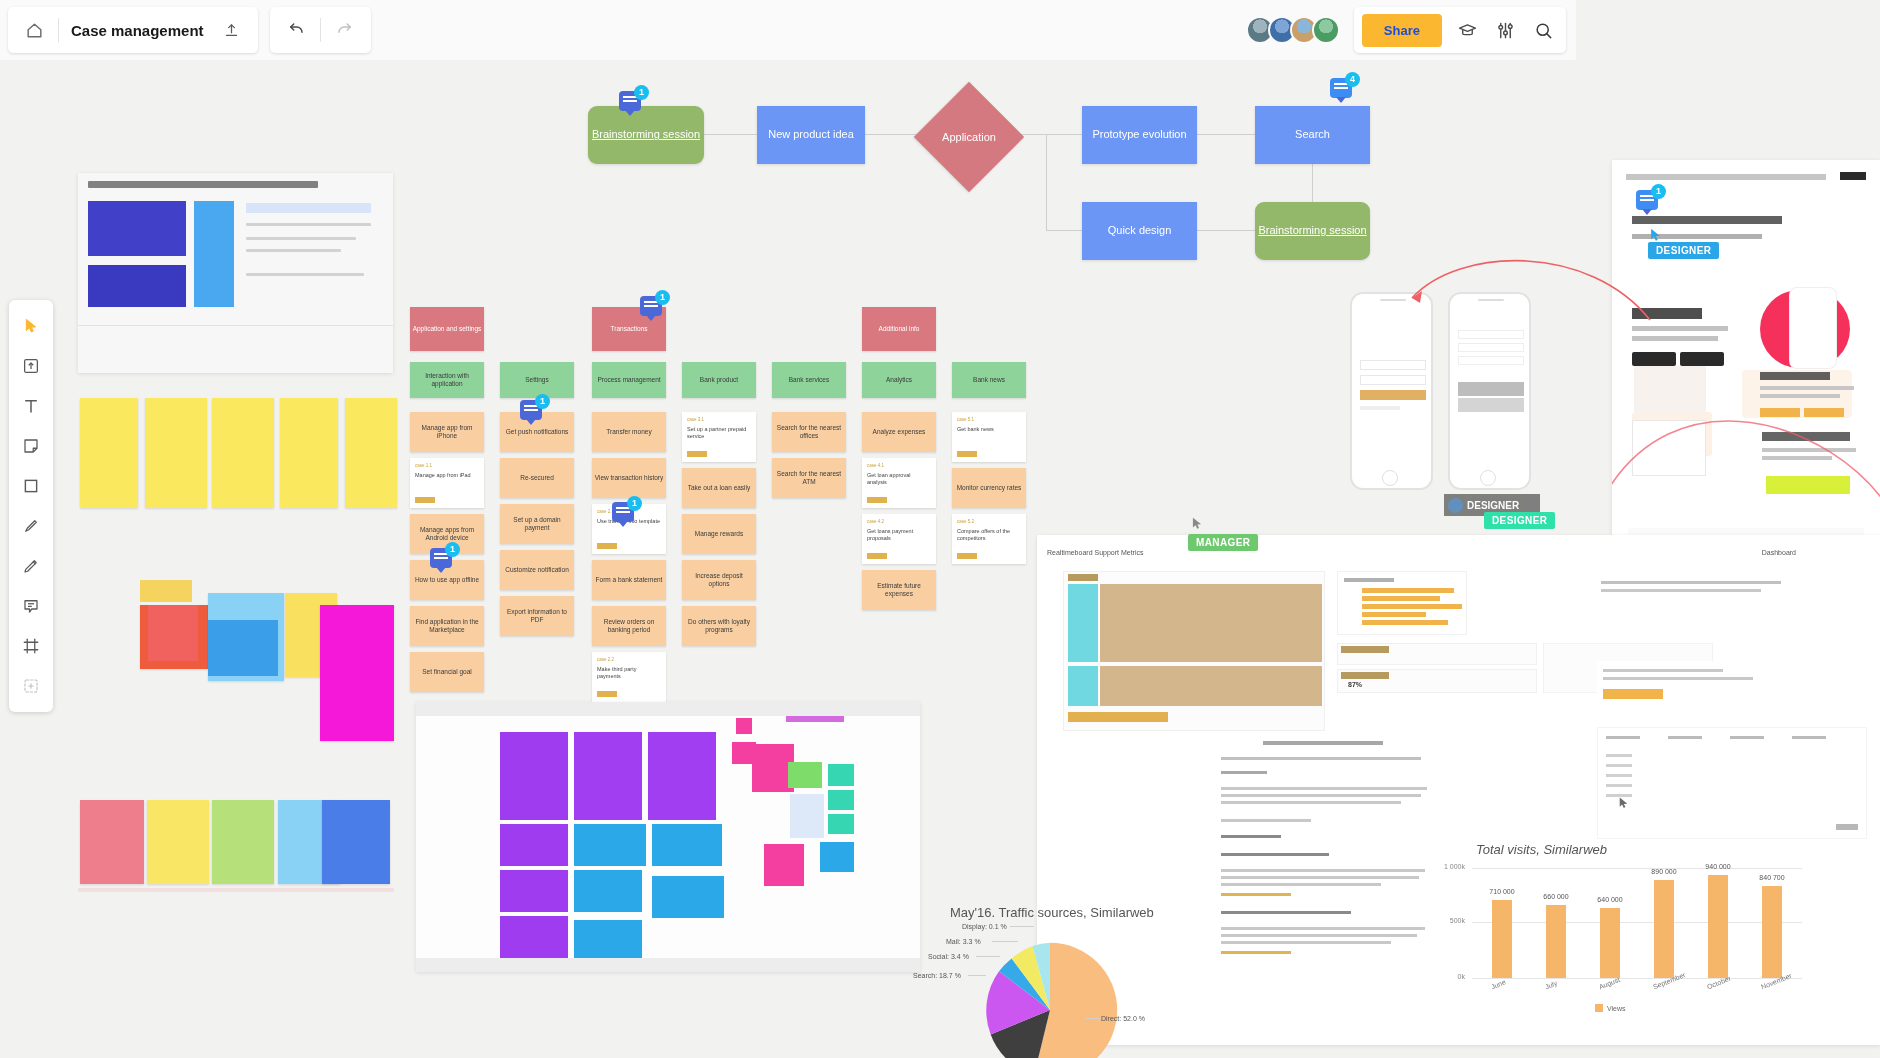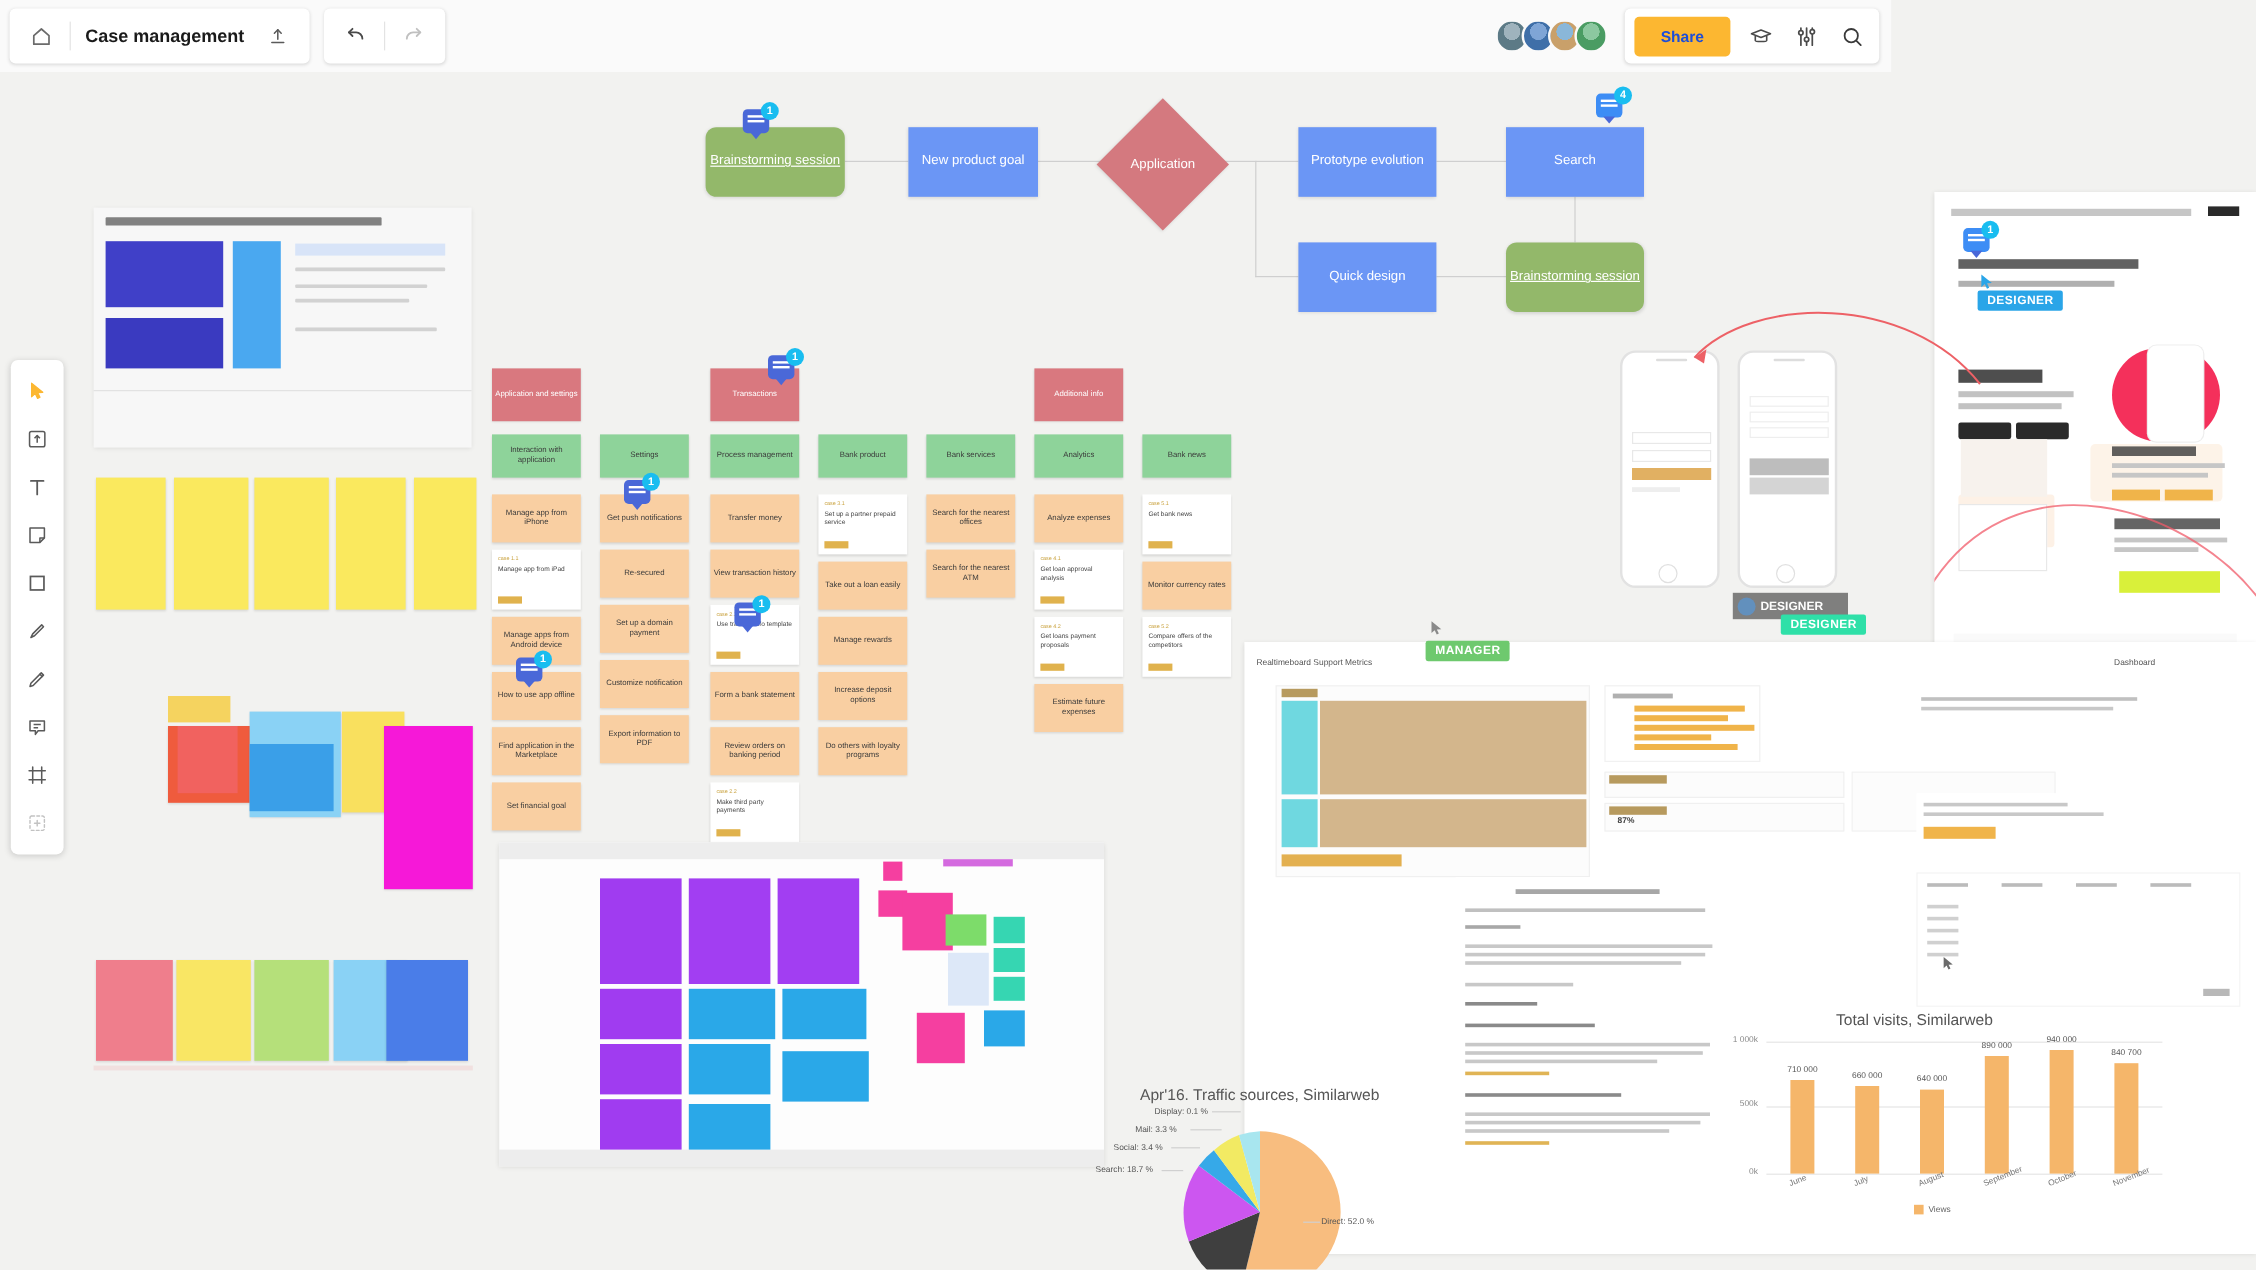--- a/index.html
+++ b/index.html
@@ -314,21 +314,21 @@
         <span>Brainstorming session</span>
       </div>
       <div class="cbadge" style="left:619px;top:31px;">
         <div class="bub">
             <i></i>
           </div>
         <div class="cnt">1</div>
       </div>
 
       <div class="fc-node fc-blue" style="left:757px;top:46px;width:108px;height:58px;">
-        <span>New product goal</span>
+        <span>New product idea</span>
       </div>
 
       <div class="diamond" style="left:930px;top:38px;width:78px;height:78px;"></div>
       <div class="diamond-lbl" style="left:930px;top:38px;width:78px;height:78px;">
         <span>Application</span>
       </div>
 
       <div class="fc-node fc-blue" style="left:1082px;top:46px;width:115px;height:58px;">
         <span>Prototype evolution</span>
       </div>
@@ -679,21 +679,21 @@
       </div>
     </div>
 
     <div class="ptr" style="left:1617px;top:735px;">
       <svg width="13" height="16" viewBox="0 0 24 24" fill="#6b6b6b">
           <path d="M5 2 L5 19 L9.5 14.8 L12.5 21 L15.5 19.6 L12.6 13.7 L19 13.4 Z"></path>
         </svg>
     </div>
 
     <div id="pie-chart">
-      <div class="chart-title" style="left:950px;top:845px;">Apr'16. Traffic sources, Similarweb</div>
+      <div class="chart-title" style="left:950px;top:845px;">May'16. Traffic sources, Similarweb</div>
       <svg style="position:absolute;left:980px;top:880px;width:140px;height:140px;" viewBox="0 0 100 100">
 
         <path d="M50 50 L50 2 A48 48 0 0 1 50 98 A48 48 0 0 1 38.6 96.6 Z" fill="#f8bd7f"></path>
 
         <path d="M50 50 L38.6 96.6 A48 48 0 0 1 7.6 67.5 Z" fill="#3f3f3f"></path>
 
         <path d="M50 50 L7.6 67.5 A48 48 0 0 1 13.6 22.4 Z" fill="#cc56f0"></path>
 
         <path d="M50 50 L13.6 22.4 A48 48 0 0 1 22.6 13.2 Z" fill="#36a9e8"></path>
 
@@ -709,21 +709,21 @@
       <div class="pie-lbl" style="left:962px;top:863px;">Display: 0.1 %</div>
       <div class="leader" style="left:1086px;top:958px;width:14px;"></div>
 
       <div class="leader" style="left:968px;top:915px;width:18px;"></div>
       <div class="leader" style="left:976px;top:896px;width:24px;"></div>
       <div class="leader" style="left:992px;top:881px;width:26px;"></div>
       <div class="leader" style="left:1010px;top:866px;width:24px;"></div>
     </div>
 
     <div id="bar-chart">
-      <div class="chart-title" style="left:1530px;top:782px;">Total visits, Similarweb</div>
+      <div class="chart-title" style="left:1476px;top:782px;font-style:italic;">Total visits, Similarweb</div>
       <div class="gridline" style="left:1472px;top:808px;width:330px;"></div>
       <div class="gridline" style="left:1472px;top:862px;width:330px;"></div>
       <div class="gridline" style="left:1472px;top:918px;width:330px;"></div>
       <div class="axis-lbl" style="left:1465px;top:803px;transform:translateX(-100%);">1 000k</div>
       <div class="axis-lbl" style="left:1465px;top:857px;transform:translateX(-100%);">500k</div>
       <div class="axis-lbl" style="left:1465px;top:913px;transform:translateX(-100%);">0k</div>
       <div id="bars">
           <div class="bar" style="left: 1492px; top: 840px; width: 20px; height: 78px;"></div>
           <div class="bar-lbl" style="left: 1481px; top: 828px; width: 42px;">710 000</div>
           <div class="tick-lbl" style="left: 1490px; top: 924px;">June</div>

